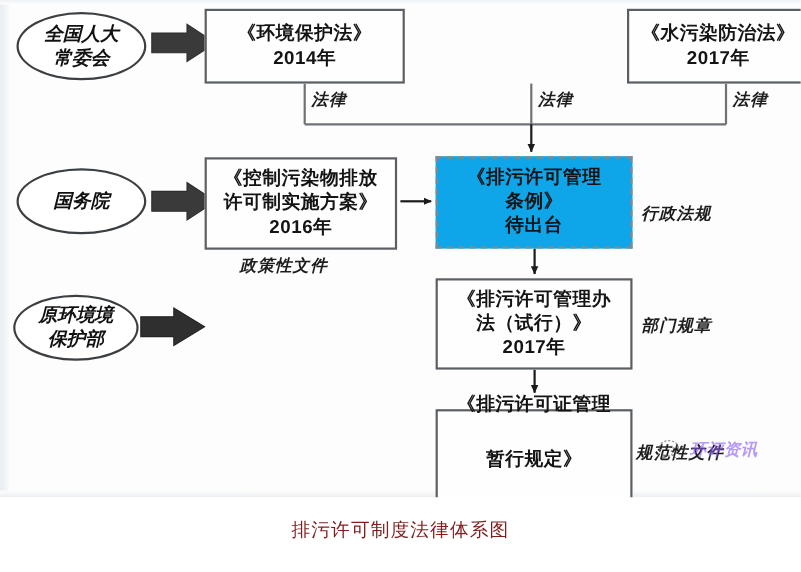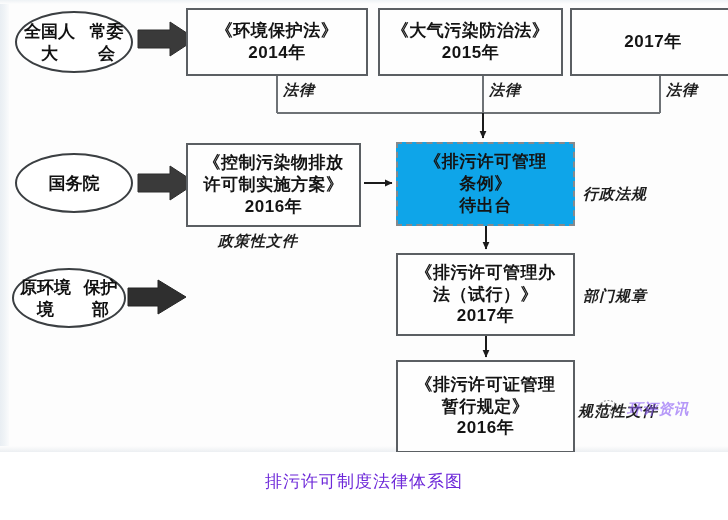--- a/index.html
+++ b/index.html
@@ -97,32 +97,32 @@
   .node .yr {
     font-size: 17px;
     font-family: "Liberation Sans", "DejaVu Sans", sans-serif;
   }
 
   
   .actor {
     position: absolute;
     box-sizing: border-box;
     display: flex;
-    flex-direction: row;
+    flex-direction: column;
     align-items: center;
     justify-content: center;
-    text-align: center;
     border: 2px solid #3b3f42;
     border-radius: 50%;
     background: #ffffff;
     color: #111111;
     font-weight: bold;
     font-size: 17px;
     font-family: "DejaVu Sans", "Liberation Sans", sans-serif;
     line-height: 1.3;
+    font-style: italic;
   }
 
   
   .edge-label {
     position: absolute;
     font-family: "DejaVu Serif", "Liberation Serif", serif;
     font-weight: bold;
     font-style: italic;
     font-size: 15px;
     color: #1d1d1d;
@@ -152,21 +152,21 @@
 
   
   .caption {
     position: absolute;
     left: 0;
     top: 470px;
     width: 728px;
     text-align: center;
     font-family: "DejaVu Sans", "Liberation Sans", sans-serif;
     font-size: 17px;
-    color: #6d28d9;
+    color: #7f1d1d;
     letter-spacing: 1px;
   }
 </style>
 </head>
 <body>
 
 <div id="page">
 
   <div id="diagram">
 
@@ -218,26 +218,23 @@
     <div class="actor" style="left:12px; top:268px; width:114px; height:60px;">
       <span class="ln">原环境境</span>
       <span class="ln">保护部</span>
     </div>
 
     <div class="node solid" style="left:186px; top:8px; width:182px; height:68px;">
       <span class="ln cn">《环境保护法》</span>
       <span class="ln yr">2014年</span>
     </div>
 
-    <div class="node solid" style="left:378px; top:8px; width:185px; height:68px;">
-      <span class="ln cn">《大气污染防治法》</span>
-      <span class="ln yr">2015年</span>
-    </div>
 
     <div class="node solid" style="left:570px; top:8px; width:166px; height:68px;">
+      <span class="ln cn">《水污染防治法》</span>
       <span class="ln yr">2017年</span>
     </div>
 
     <div class="node solid" style="left:186px; top:143px; width:175px; height:84px;">
       <span class="ln cn">《控制污染物排放</span>
       <span class="ln cn">许可制实施方案》</span>
       <span class="ln yr">2016年</span>
     </div>
 
     <div class="node dashed" style="left:396px; top:142px; width:179px; height:84px;">
@@ -245,21 +242,21 @@
       <span class="ln cn">条例》</span>
       <span class="ln cn">待出台</span>
     </div>
 
     <div class="node solid" style="left:396px; top:253px; width:179px; height:83px;">
       <span class="ln cn">《排污许可管理办</span>
       <span class="ln cn">法（试行）》</span>
       <span class="ln yr">2017年</span>
     </div>
 
-    <div class="node solid" style="left:396px; top:360px; width:179px; height:93px;">
+    <div class="node solid" style="left:396px; top:372px; width:179px; height:93px;gap:28px;">
       <span class="ln cn">《排污许可证管理</span>
       <span class="ln cn">暂行规定》</span>
       <span class="ln yr">2016年</span>
     </div>
 
     <div class="edge-label" style="left:283px; top:81px;">法律</div>
 
     <div class="edge-label" style="left:489px; top:81px;">法律</div>
 
     <div class="edge-label" style="left:666px; top:81px;">法律</div>

